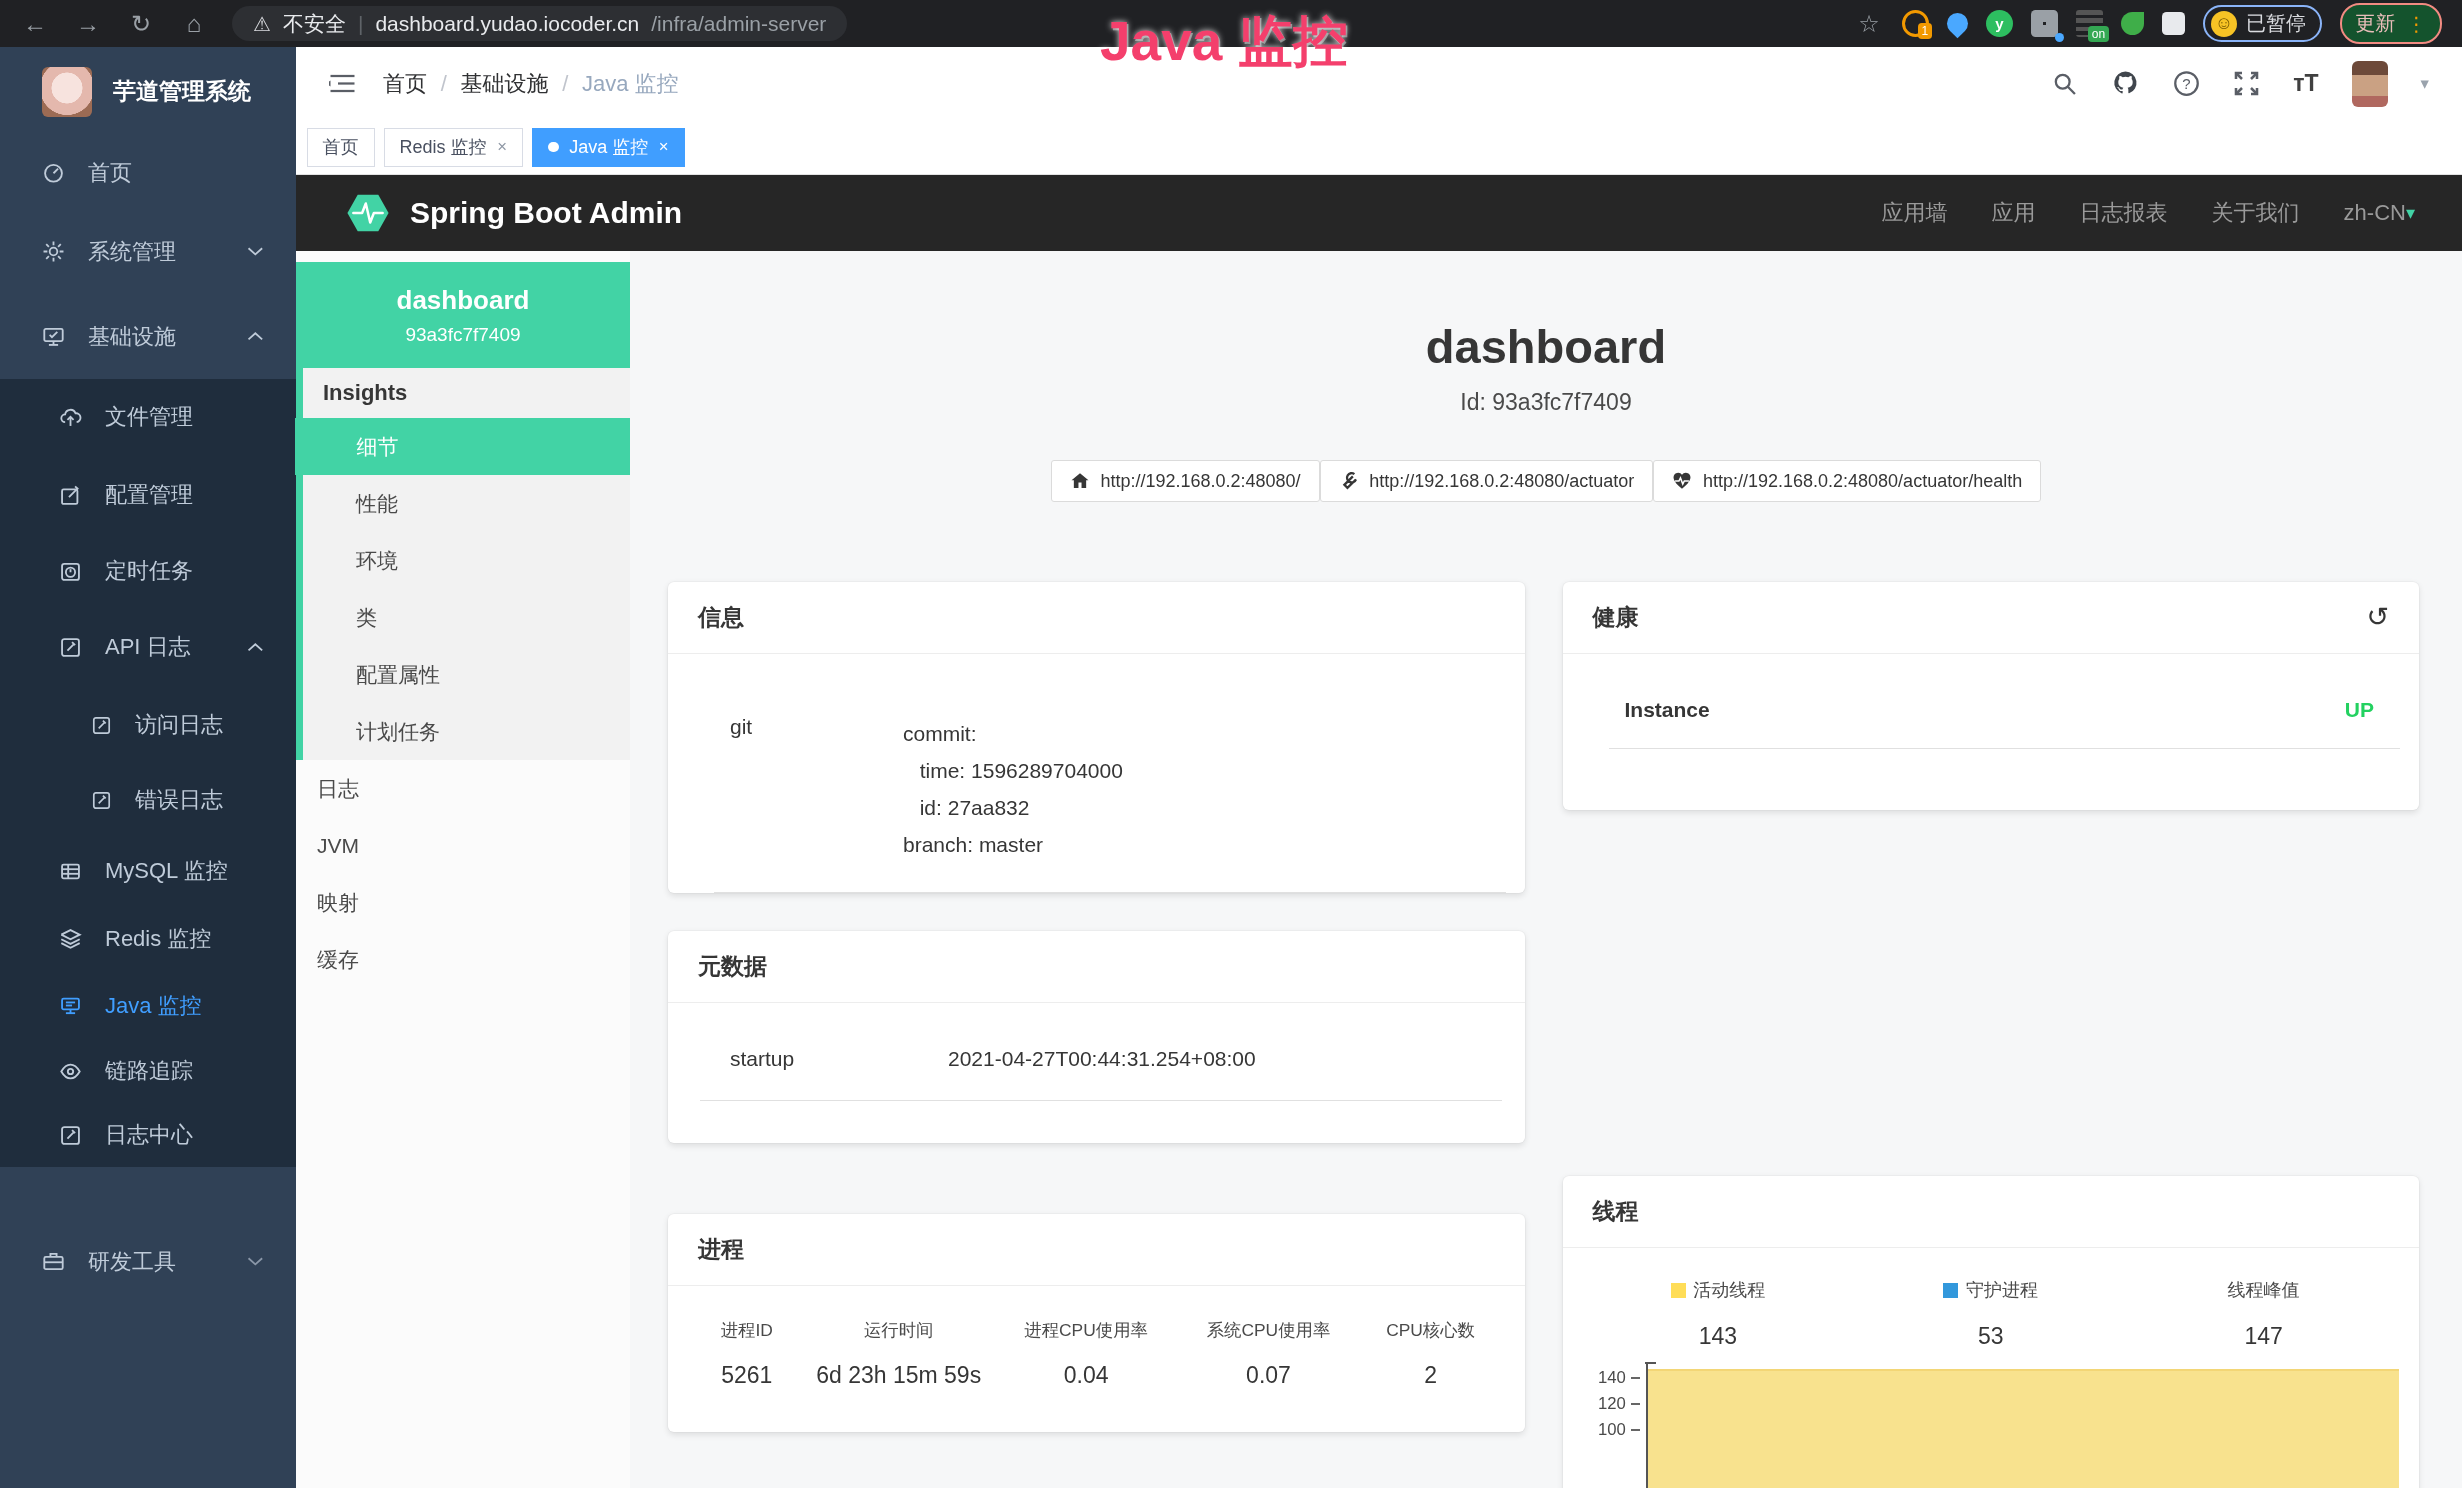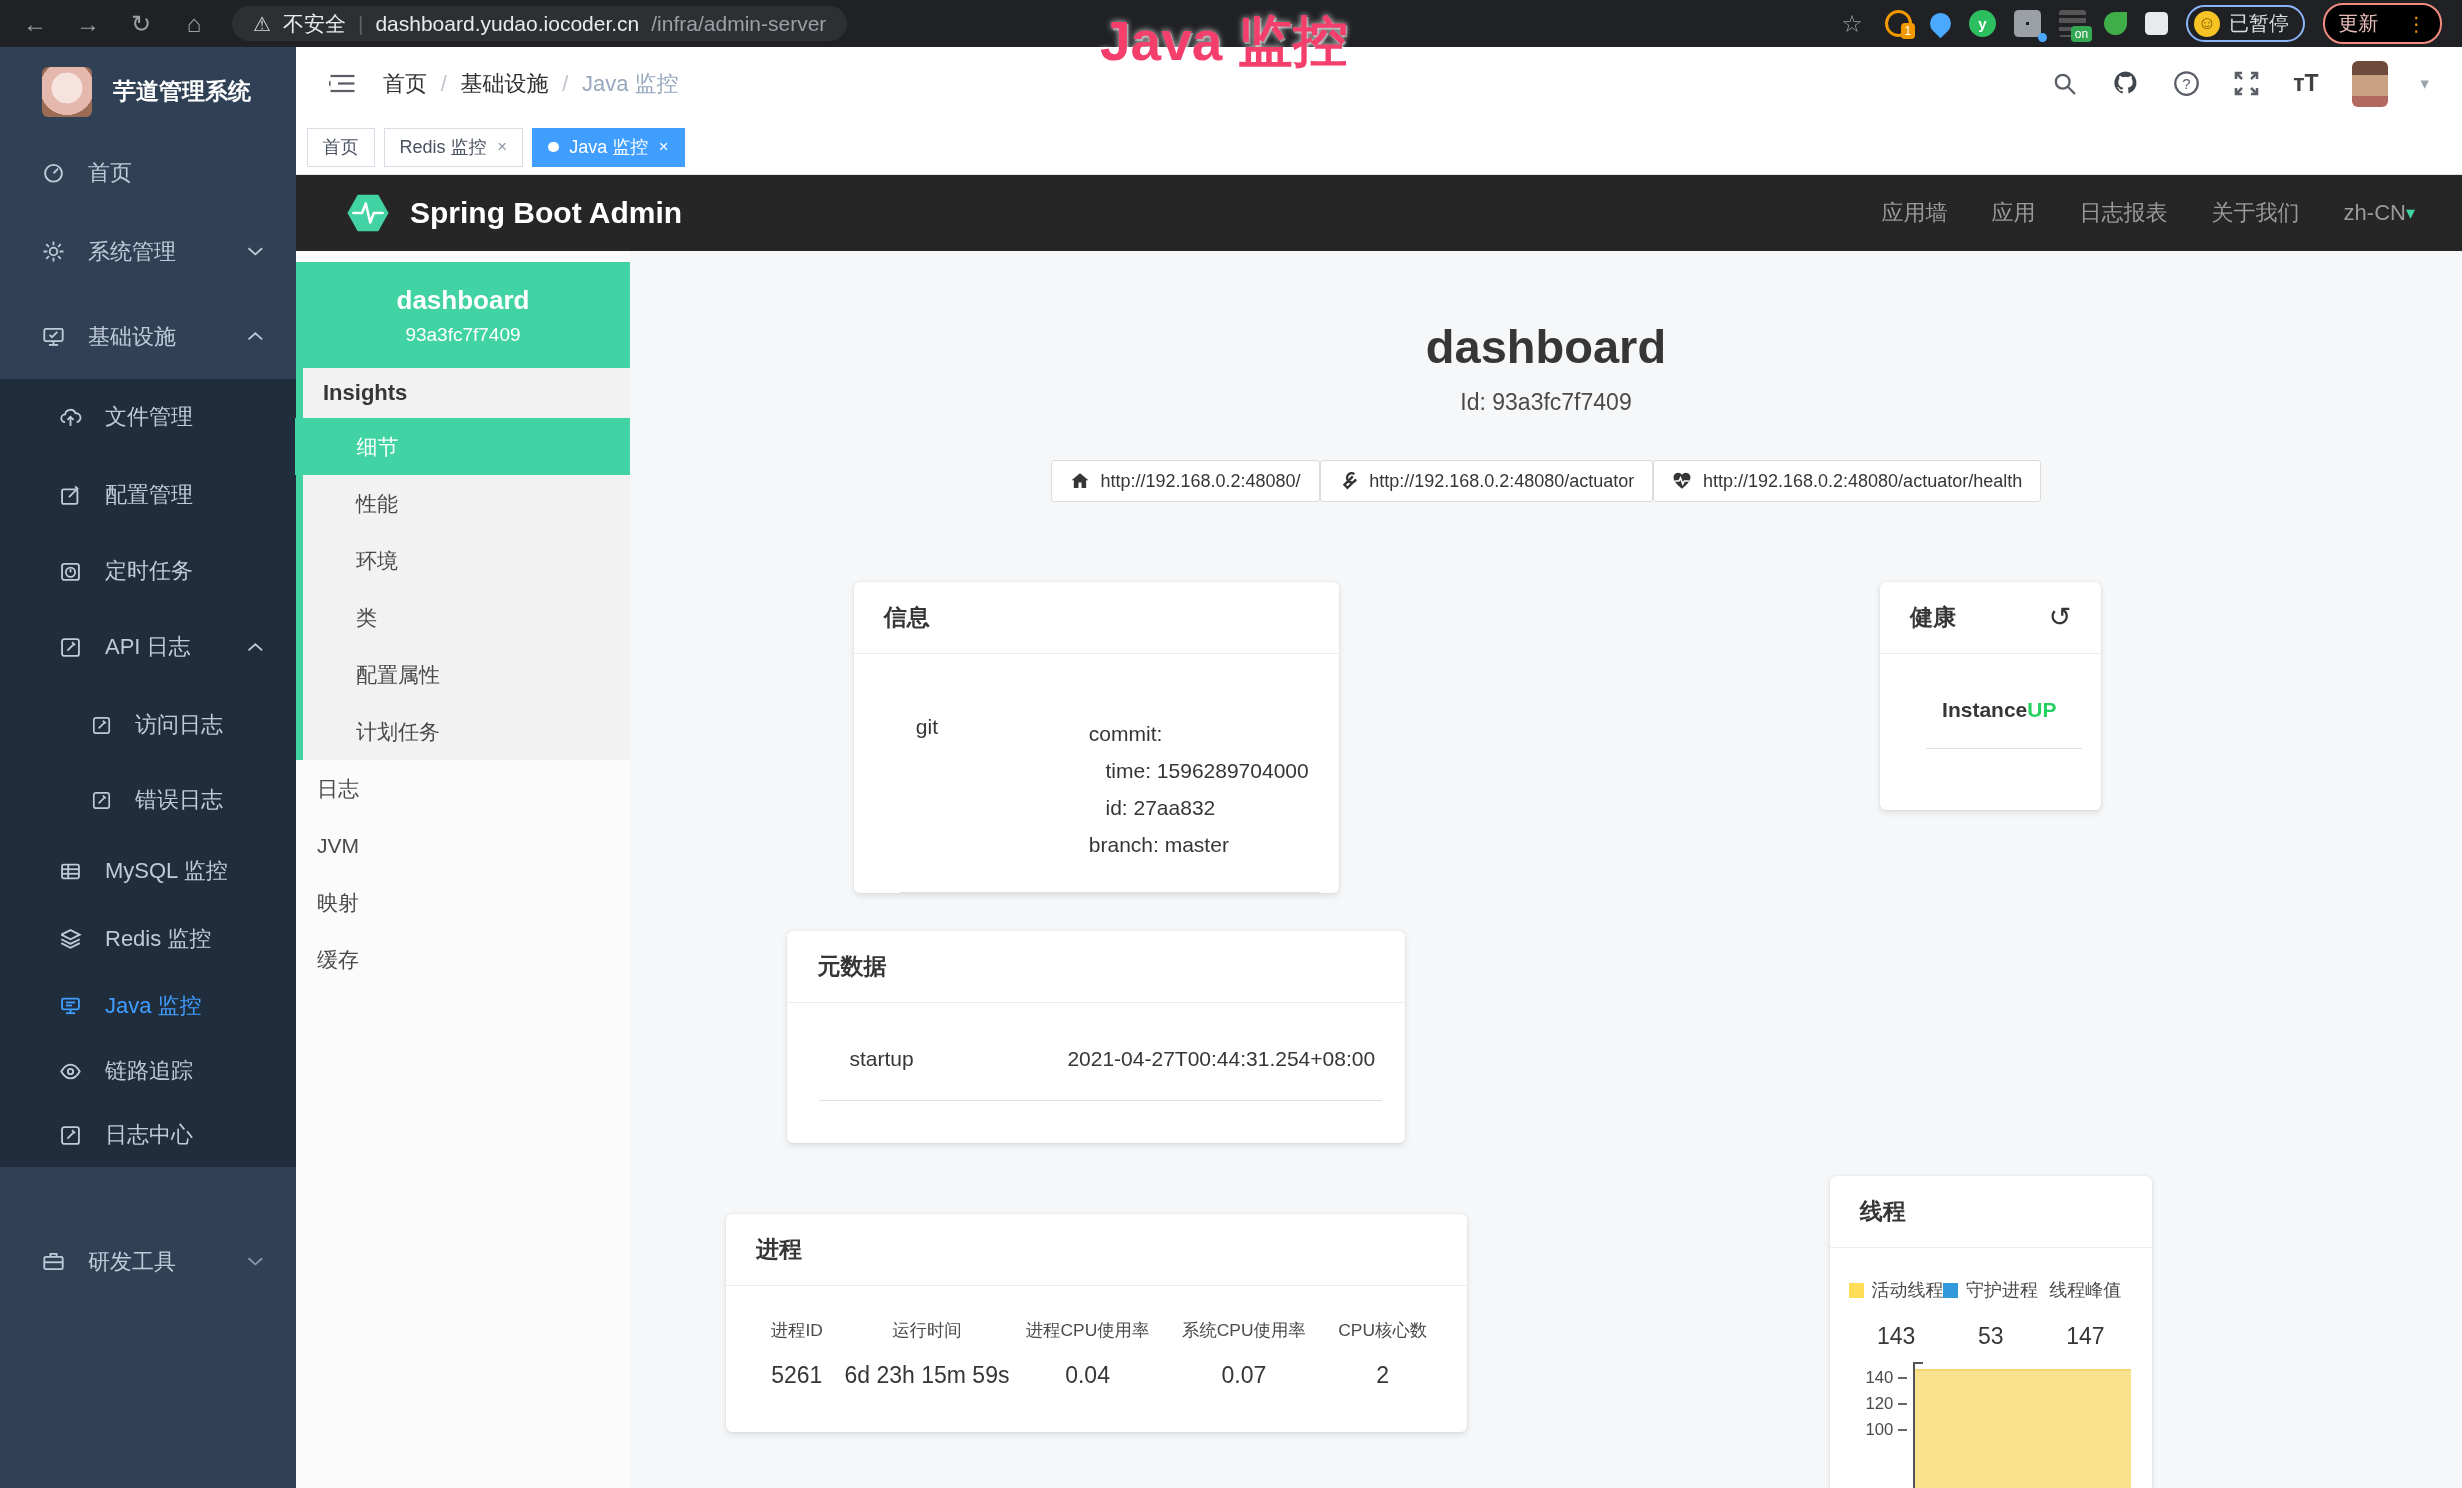--- a/index.html
+++ b/index.html
@@ -12,21 +12,21 @@
   .addr { display: flex; align-items: center; gap: 12px; background: #2d2f33; border-radius: 21px; height: 35px; padding: 0 21px; color: #e8eaed; font-size: 21px; }
   .addr .warn { color: #dadce0; font-size: 20px; }
   .addr .sep { color: #5f6368; }
   .addr .host { color: #e8eaed; } .addr .path { color: #9aa0a6; }
   .b-right { margin-left: auto; display: flex; align-items: center; gap: 18px; }
   .ext { width: 27px; height: 27px; border-radius: 6px; position: relative; display:flex; align-items:center; justify-content:center; font-size:15px; flex-shrink:0; }
   .badge { position: absolute; right: -6px; bottom: -4.6px; background: #f29900; color: #fff; font-size: 12px; border-radius: 3.8px; padding: 0.8px 3.8px; }
   .badge.green { background: #34a853; }
   .pill-paused { display: flex; align-items: center; gap: 9px; border: 2.3px solid #8ab4f8; border-radius: 20px; padding: 3px 13.7px 3px 6px; color: #dadce0; font-size: 20px; }
   .face { width: 26px; height: 26px; border-radius: 50%; background: #f7c325; color:#7a5a00; display:flex; align-items:center; justify-content:center; font-size:18px; }
-  .btn-update { display:flex; align-items:center; gap:28px; border: 2.3px solid #f28b82; background: #000000; color: #e8bdb9; border-radius: 20px; padding: 4.6px 13.7px; font-size: 20px; }
+  .btn-update { display:flex; align-items:center; gap:11px; border: 2.3px solid #f28b82; background: #14532d; color: #e8bdb9; border-radius: 20px; padding: 4.6px 13.7px; font-size: 20px; }
   .kebab { color: #f29900; font-size: 20px; letter-spacing: 0; }
 
   
   .app { display: flex; height: 1442px; }
   .sidebar { width: 296px; flex-shrink: 0; background: #304156; color: #bfcbd9; overflow: hidden; }
   .logo-row { height: 89px; display: flex; align-items: center; padding-left: 42px; gap: 21px; }
   .logo-img { width: 50px; height: 50px; border-radius: 6px; background: radial-gradient(circle at 50% 42%, #f7e3de 0 40%, #e4b8ad 41% 70%, #9c6b54 71%); flex-shrink:0; }
   .logo-title { color: #fff; font-size: 23px; font-weight: bold; }
   .m-item { position: relative; display: flex; align-items: center; gap: 23px; padding-left: 42px; font-size: 22px; color: #bfcbd9; cursor: pointer; }
   .m-item .lbl { white-space: nowrap; }
@@ -76,21 +76,21 @@
   .inst-item.root { padding-left: 21px; }
 
   
   .main { flex: 1; min-width: 0; padding-top: 68px; }
   .h-title { text-align: center; font-size: 47px; font-weight: bold; color: #363636; }
   .h-sub { text-align: center; font-size: 23px; color: #4a4a4a; margin-top: 15px; }
   .links { display: flex; justify-content: center; gap: 0; margin-top: 44px; }
   .link-btn { height: 42px; display: flex; align-items: center; gap: 10.6px; border: 0.8px solid #dbdbdb; background: #fff; border-radius: 3px; padding: 0 18px; font-size: 18px; color: #363636; cursor: pointer; }
 
   .cards { display: flex; gap: 38px; margin: 80px 43px 0 38px; align-items: flex-start; }
-  .col { display: flex; flex-direction: column; flex: 1; min-width: 0; align-items: center; }
+  .col { display: flex; flex-direction: column; flex: 1; min-width: 0; }
   .card { background: #fff; border-radius: 6px; box-shadow: 0 2.3px 6px rgba(10,10,10,.10), 0 0 0 0.8px rgba(10,10,10,.03); }
   .card-head { display: flex; align-items: center; padding: 20px 30px; border-bottom: 1.5px solid #ededed; }
   .card-title { font-size: 23px; font-weight: bold; color: #363636; }
   .head-ico { margin-left: auto; font-size: 27px; color: #363636; cursor: pointer; line-height: 1; }
 
   .card.info { height: 311px; }
   .info-body { padding: 61px 30px 0 30px; display: flex; font-size: 21px; color: #363636; }
   .info-label { width: 205px; padding-left: 32px; }
   .info-val div { line-height: 37px; }
   .info-val .ind { padding-left: 16.7px; }

